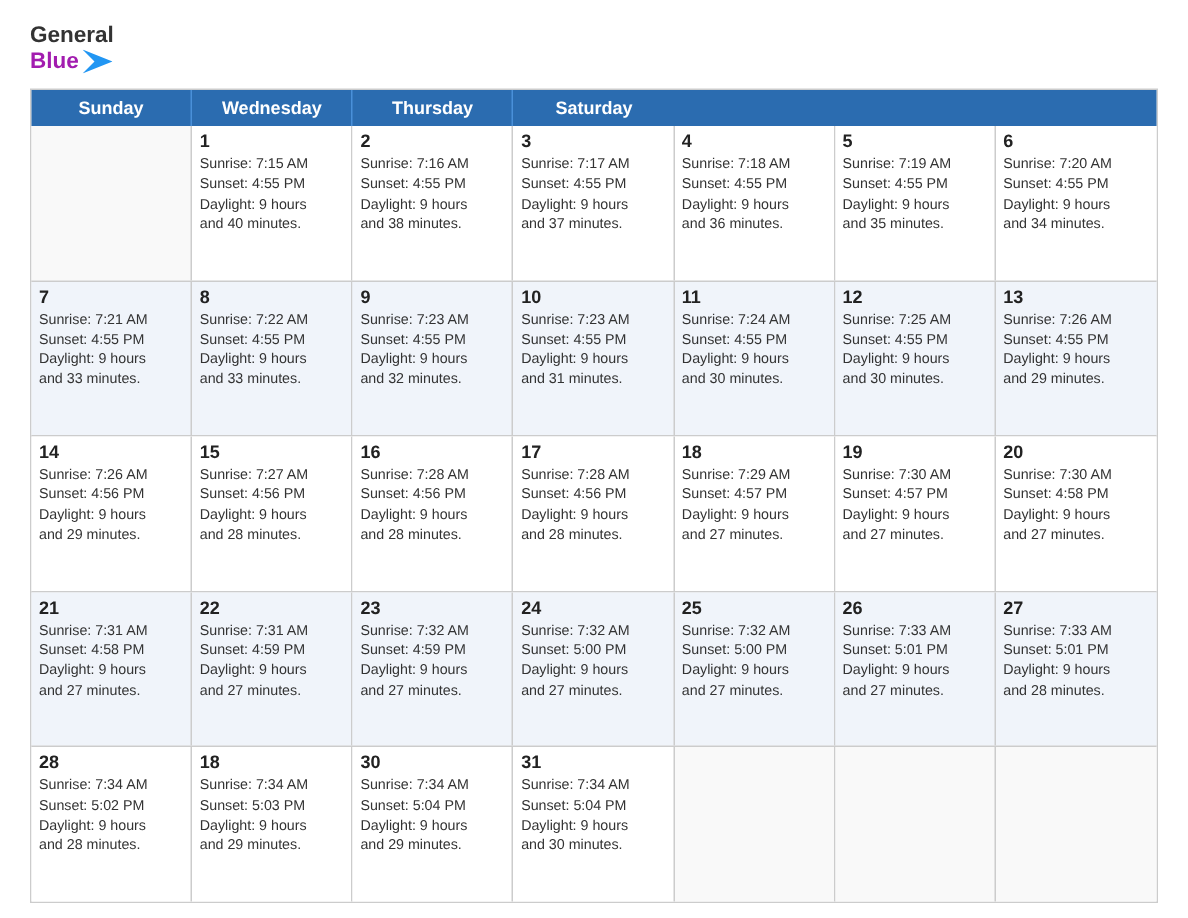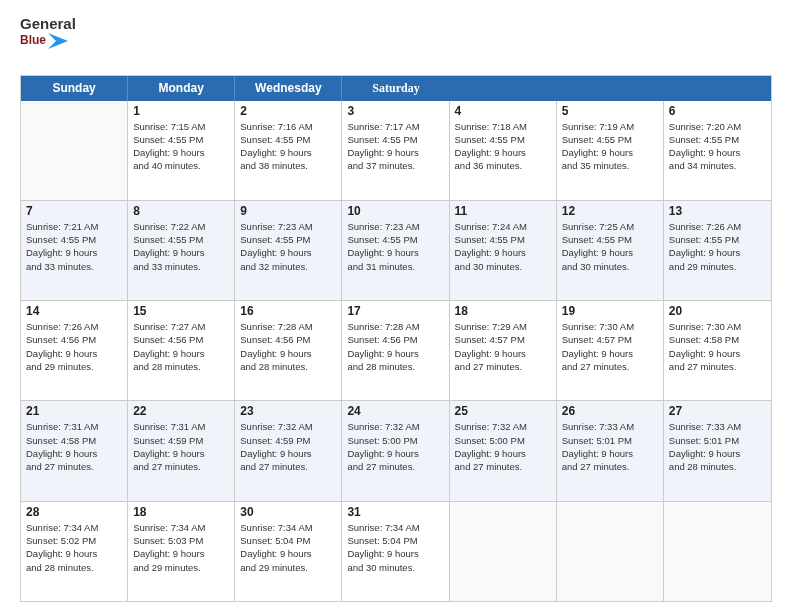--- a/index.html
+++ b/index.html
@@ -15,21 +15,21 @@
       width: 792px;
       height: 612px;
       padding: 16px 20px 10px 20px;
       display: flex;
       flex-direction: column;
     }
     .header {
       display: flex;
       justify-content: space-between;
       align-items: flex-start;
-      margin-bottom: 26px;
+      margin-bottom: 10px;
     }
     .logo {
       display: flex;
       align-items: center;
       gap: 4px;
     }
     .title-section {
       text-align: right;
     }
     .month-title {
@@ -54,21 +54,21 @@
       background: #2b6cb0;
     }
     .cal-header-cell {
       color: #fff;
       text-align: center;
       padding: 5px 4px;
       font-size: 12px;
       font-weight: bold;
       border-right: 1px solid #4a90d9;
     }
-    .cal-header-cell:last-child { border-right: none; font-family: Liberation Serif, serif; }
+    .cal-header-cell:last-child { border-right: none; }
     .cal-body {
       flex: 1;
       display: flex;
       flex-direction: column;
     }
     .cal-row {
       display: grid;
       grid-template-columns: repeat(7, 1fr);
       flex: 1;
       border-top: 1px solid #ccc;
@@ -96,39 +96,39 @@
     }
   </style>
 </head>
 <body>
 
 <div class="page">
   <div class="header">
     <div class="logo">
   <div style="display:flex;flex-direction:column;line-height:1.1;">
     <span style="font-size:15px;font-weight:bold;color:#333;">General</span>
-    <span style="font-size:12px;font-weight:bold;color:#7f1d1d;display:flex;align-items:center;gap:2px;">
+    <span style="font-size:15px;font-weight:bold;color:#a21caf;display:flex;align-items:center;gap:2px;">
       Blue
       <svg width="20" height="16" viewBox="0 0 20 16">
         <polygon points="0,0 20,8 0,16 8,8" fill="#2196f3"></polygon>
       </svg>
     </span>
   </div>
 </div>
     <div class="title-section">
       <div class="month-title"></div>
       <div class="location"></div>
     </div>
   </div>
 
   <div class="calendar">
     <div class="cal-header-row">
     <div class="cal-header-cell">Sunday</div>
-        <div class="cal-header-cell">Monday</div>
         <div class="cal-header-cell">Wednesday</div>
+        <div class="cal-header-cell">Thursday</div>
         <div class="cal-header-cell">Saturday</div>
       </div>
     <div class="cal-body">
     <div class="cal-row">
           <div class="cal-cell empty"></div>
           <div class="cal-cell">
             <div class="day-num">1</div>
             <div class="day-info" style="white-space: pre-line;">Sunrise: 7:15 AM
 Sunset: 4:55 PM
 Daylight: 9 hours

